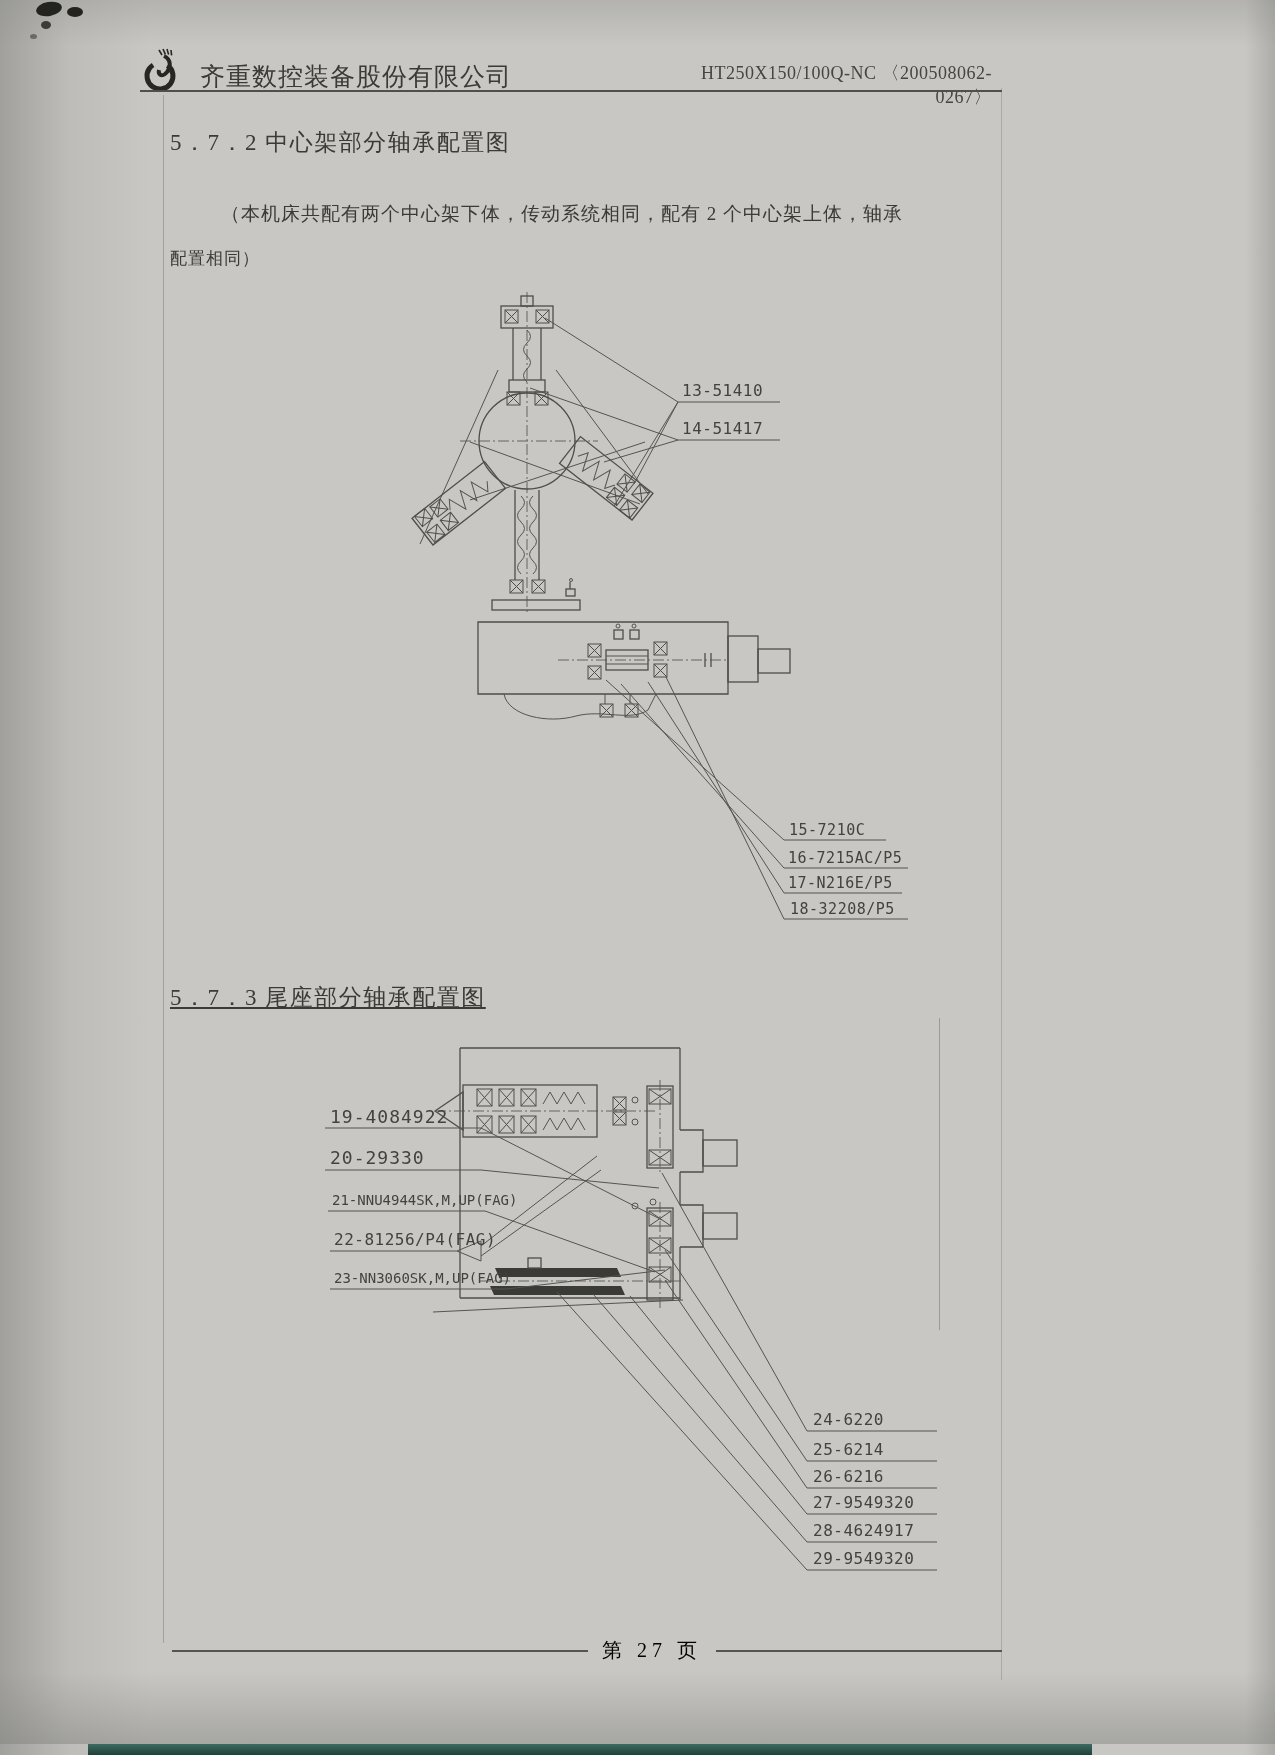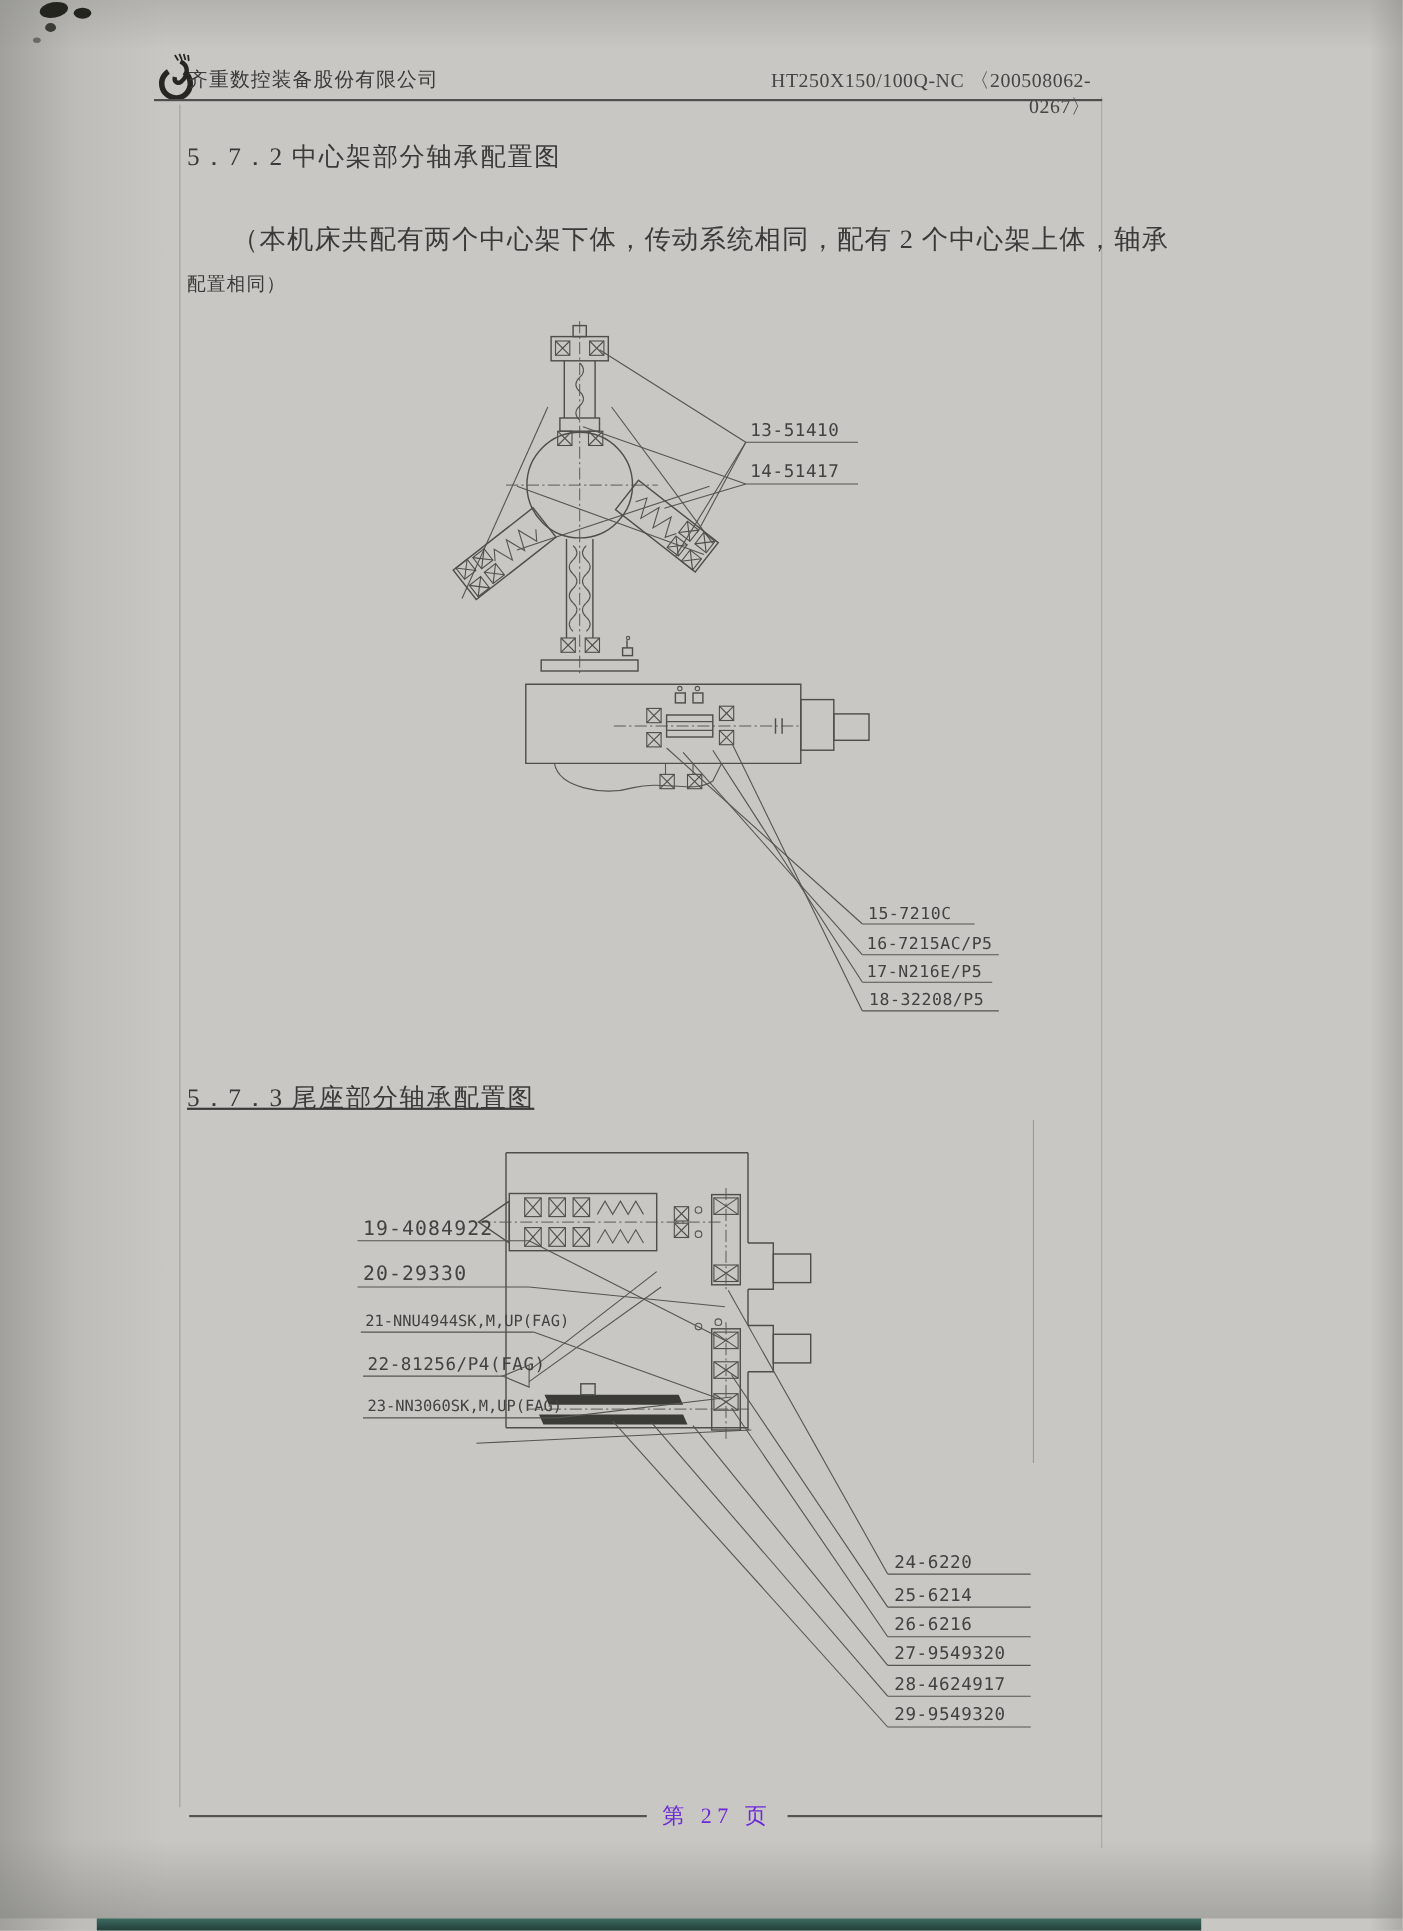--- a/index.html
+++ b/index.html
@@ -15,30 +15,30 @@
   .paper-shade-bottom{left:0;top:1672px;width:1275px;height:72px;
      background:linear-gradient(180deg,rgba(140,140,136,0),rgba(125,125,121,.45));}
   .paper-shade-right{left:1245px;top:0;width:30px;height:1755px;
      background:linear-gradient(270deg,rgba(130,130,126,.4),rgba(130,130,126,0));}
   .bottom-strip{left:88px;top:1744px;width:1004px;height:11px;
      background:linear-gradient(180deg,#3d6b61,#223f39);}
   .blob{background:#24241f;border-radius:50%;}
   .vline{width:1px;background:rgba(100,100,96,.38);}
   
   .cn{color:#3a3a38;white-space:nowrap;}
-  .header-company{left:171px;top:60px;font-size:18px;letter-spacing:1px;}
+  .header-company{left:200px;top:60px;font-size:25px;letter-spacing:1px;}
   .header-doc{left:660px;top:61px;width:332px;text-align:right;font-size:18px;letter-spacing:.5px;color:#454543;}
   .header-rule{left:140px;top:90px;width:862px;height:2px;background:#504f4d;}
   .sec-title{font-size:23px;letter-spacing:1.5px;text-align:center;}
   .t572{left:170px;top:127px;}
-  .para1{left:211px;top:201px;font-size:24px;letter-spacing:1px;}
+  .para1{left:221px;top:201px;font-size:19px;letter-spacing:1px;}
   .para2{left:170px;top:247px;font-size:17px;letter-spacing:1px;}
   .t573{left:170px;top:982px;text-decoration:underline;}
   .footer-line{height:2px;background:#55544f;top:1650px;}
-  .footer-num{left:586px;top:1637px;width:132px;text-align:center;font-size:20px;letter-spacing:5px;color:#6d28d9;}
+  .footer-num{left:586px;top:1637px;width:132px;text-align:center;font-size:20px;letter-spacing:5px;color:#000000;}
   
   svg.diagram{position:absolute;overflow:visible;}
   svg.diagram .lw{stroke:#4e4e4a;stroke-width:1.3;fill:none;}
   svg.diagram .thin{stroke:#55554f;stroke-width:1;fill:none;}
   svg.diagram .cl{stroke:#5a5a54;stroke-width:.9;fill:none;stroke-dasharray:11 3 2 3;}
   svg.diagram .solid{fill:#3a3a36;stroke:none;}
   svg.diagram text{fill:#424240;font-family:"DejaVu Sans Mono","Liberation Mono",monospace;}
   .lab15{font-size:15px;letter-spacing:.5px;}
   .lab16{font-size:16px;letter-spacing:.5px;}
   .lab18{font-size:18px;letter-spacing:1px;}

